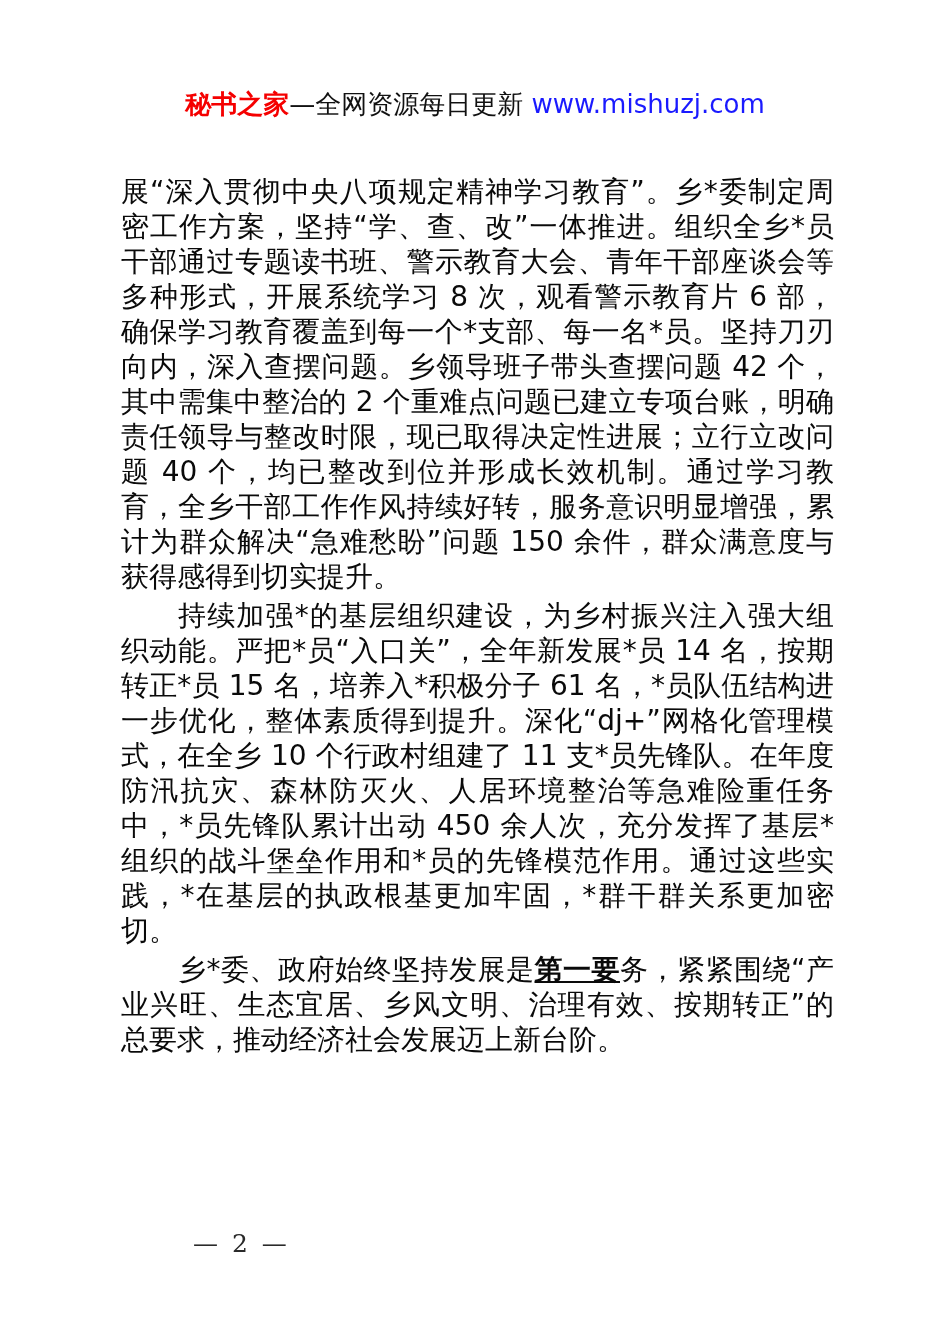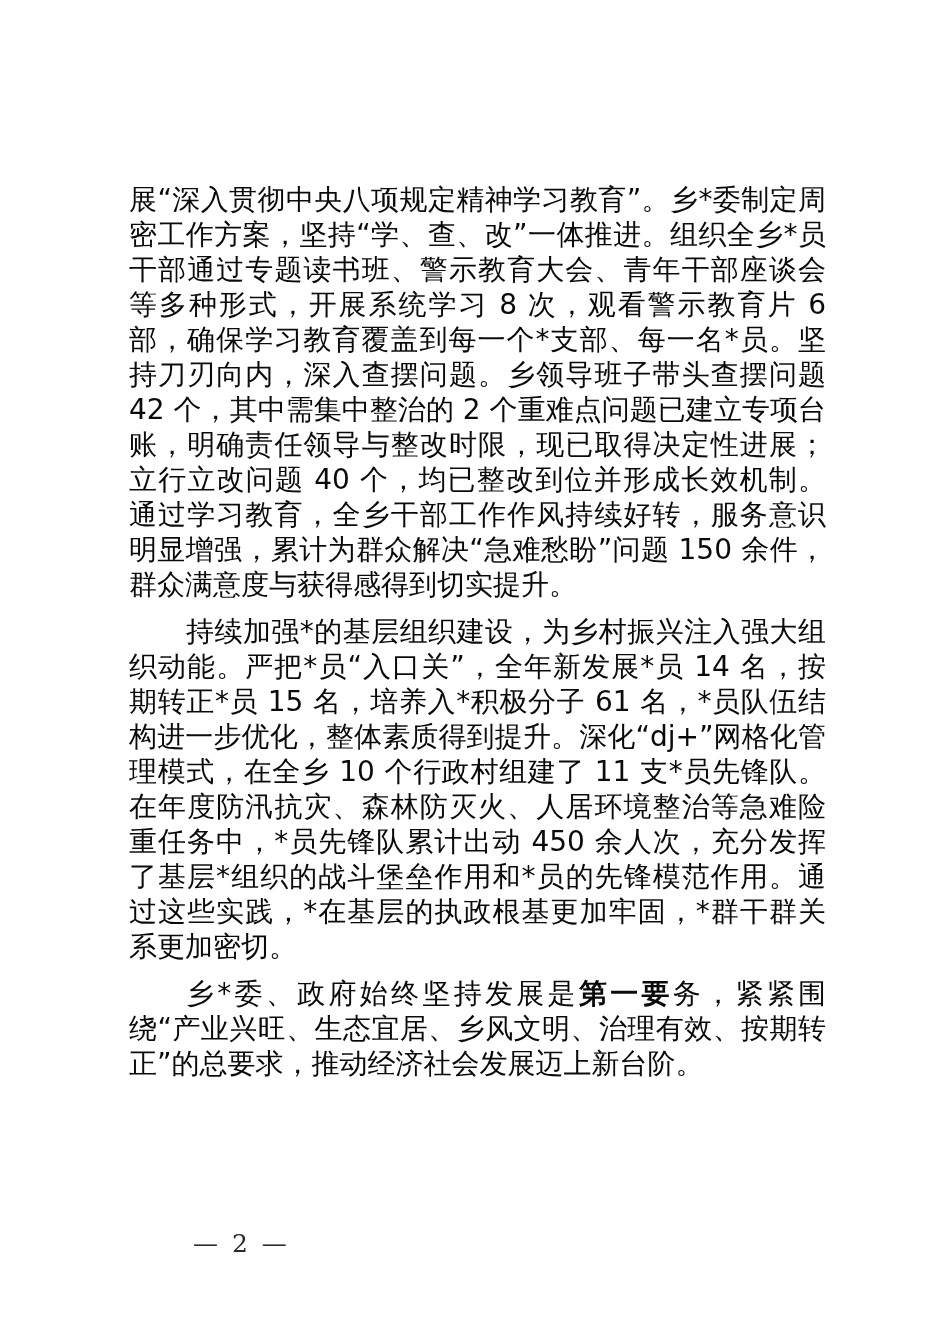--- a/index.html
+++ b/index.html
@@ -36,47 +36,51 @@
     left: 117px;
     top: 170px;
     width: 721px;
     font-size: 28px;
     line-height: 35px;
     color: #0a0a0a;
     text-align: justify;
     text-justify: inter-ideograph;
   }
   .doc-body p {
-    margin: 12px;
+    margin: 4px;
     padding: 0;
   }
   .doc-body p.indent {
     text-indent: 57px;
   }
   .doc-body p.heading {
     font-weight: bold;
   }
   .doc-body .bold-run {
     font-weight: bold;
+    text-decoration: underline;
   }
   .footer {
     position: absolute;
     left: 193px;
     top: 1229px;
     font-size: 25px;
     font-family: "DejaVu Serif", serif;
     color: #2a2a2a;
     letter-spacing: 3px;
   }
 </style>
 </head>
 <body>
 
 <div class="page">
 
+  <div class="header">
+    <span class="site-name" style="color: rgb(245, 0, 0);">秘书之家</span><span class="tagline" style="color: rgb(17, 17, 17);">—全网资源每日更新 </span> <span class="url" style="color: rgb(26, 26, 255);">www.mishuzj.com</span>
+  </div>
 
   <div class="doc-body">
       <p class=""><span>展“深入贯彻中央八项规定精神学习教育”。乡*委制定周密工作方案，坚持“学、查、改”一体推进。组织全乡*员干部通过专题读书班、警示教育大会、青年干部座谈会等多种形式，开展系统学习 8 次，观看警示教育片 6 部，确保学习教育覆盖到每一个*支部、每一名*员。坚持刀刃向内，深入查摆问题。乡领导班子带头查摆问题 42 个，其中需集中整治的 2 个重难点问题已建立专项台账，明确责任领导与整改时限，现已取得决定性进展；立行立改问题 40 个，均已整改到位并形成长效机制。通过学习教育，全乡干部工作作风持续好转，服务意识明显增强，累计为群众解决“急难愁盼”问题 150 余件，群众满意度与获得感得到切实提升。</span></p>
       <p class="indent"><span>持续加强*的基层组织建设，为乡村振兴注入强大组织动能。严把*员“入口关”，全年新发展*员 14 名，按期转正*员 15 名，培养入*积极分子 61 名，*员队伍结构进一步优化，整体素质得到提升。深化“dj+”网格化管理模式，在全乡 10 个行政村组建了 11 支*员先锋队。在年度防汛抗灾、森林防灭火、人居环境整治等急难险重任务中，*员先锋队累计出动 450 余人次，充分发挥了基层*组织的战斗堡垒作用和*员的先锋模范作用。通过这些实践，*在基层的执政根基更加牢固，*群干群关系更加密切。</span></p>
       <p class="indent"><span>乡*委、政府始终坚持发展是</span><span class="bold-run">第一要</span><span>务，紧紧围绕“产业兴旺、生态宜居、乡风文明、治理有效、按期转正”的总要求，推动经济社会发展迈上新台阶。</span></p>
     </div>
 
   <div class="footer">
     <span>— 2 —</span>
   </div>

